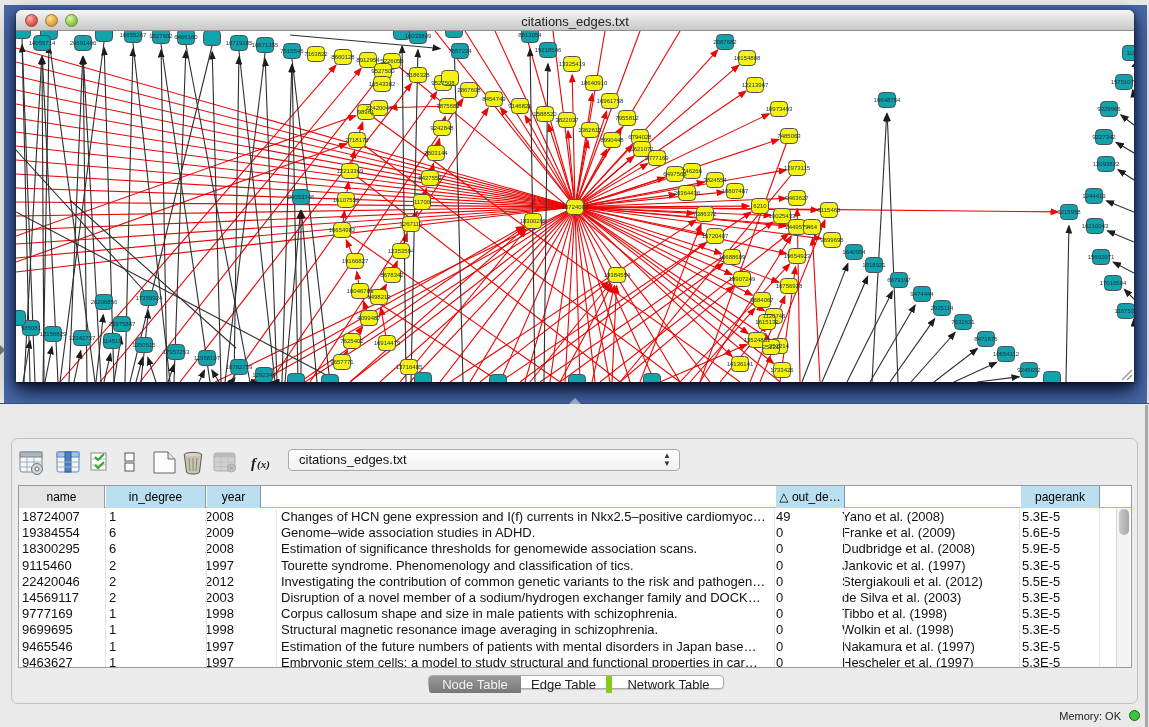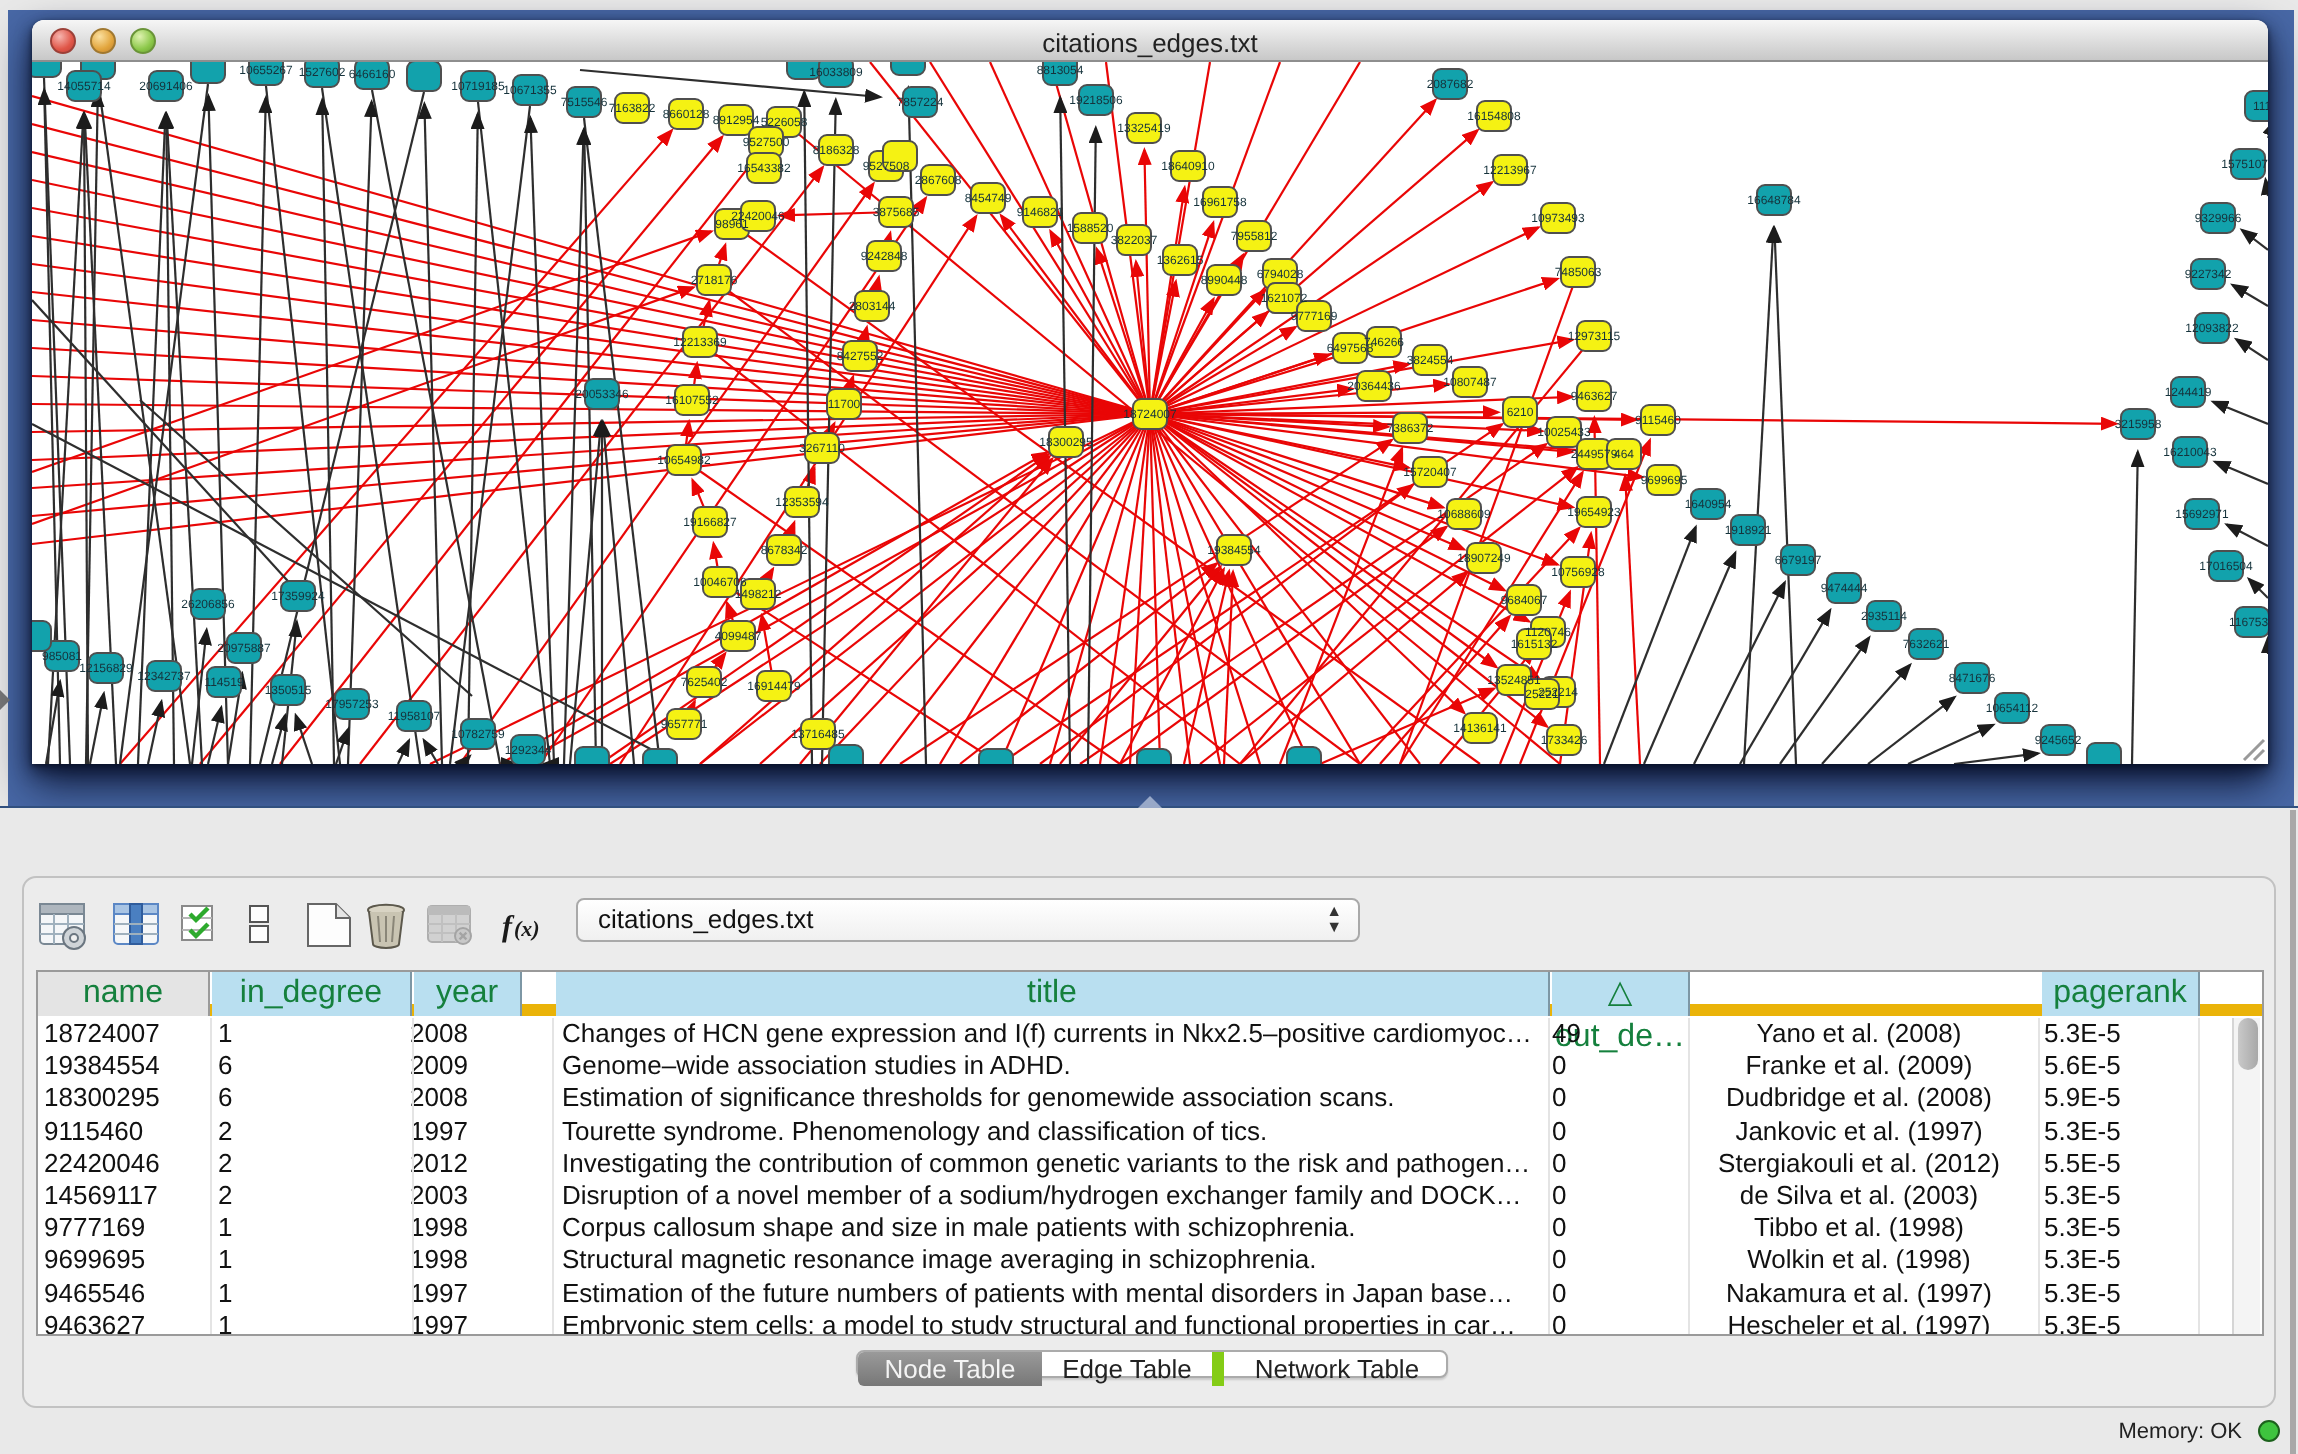--- a/index.html
+++ b/index.html
@@ -13,32 +13,32 @@
 .tl { position:absolute; top:4px; width:13px; height:13px; border-radius:50%; }
 #graphwrap { position:absolute; left:0; top:0; width:1118px; height:372px; overflow:hidden; }
 #tablepanel { position:absolute; left:0; top:403px; width:1149px; height:324px; background:#e9e9e9; border-top:1px solid #31507f; }
 #tp-head { position:absolute; left:0; top:1px; width:100%; height:29px; background:#e9e9e9; }
 #tp-head .t { position:absolute; left:14px; top:9px; font-size:12px; color:#333; }
 #container { position:absolute; left:11px; top:34px; width:1127px; height:266px; border:1px solid #c2c2c2; border-radius:7px; background:#ececec; }
 #toolbar { position:absolute; left:5px; top:8px; width:1110px; height:34px; }
 #combo { position:absolute; left:271px; top:2px; width:392px; height:22px; background:linear-gradient(#ffffff,#f0f0f0); border:1px solid #a9a9a9; border-radius:4px; font-size:13px; color:#111; line-height:20px; padding-left:10px; }
 #combo .arrows { position:absolute; right:8px; top:2px; font-size:8px; color:#333; line-height:8px; text-align:center; }
 #scrollpane { position:absolute; left:6px; top:46px; width:1114px; height:183px; background:#fff; border:1px solid #9a9a9a; overflow:hidden; }
-#thead { position:absolute; left:0; top:0; height:22px; width:1114px; border-bottom:6px solid #eab308; font-size:16px; color:#15803d; }
+#thead { position:absolute; left:0; top:0; height:22px; width:1114px; border-bottom:1px solid #eab308; font-size:12px; color:#000000; }
 #thead div { position:absolute; top:0; height:22px; line-height:22px; text-align:center; background:#b9dff0; border-right:1px solid #7d97a5; }
 #thead .h0 { background:#e4e4e4; border-right:1px solid #9a9a9a; }
 #tbody { position:absolute; left:0; top:23px; font-size:13px; color:#111; }
 .tr { position:relative; height:16.2px; line-height:16.2px; white-space:nowrap; }
 .tr div { position:absolute; top:0; overflow:hidden; }
 .c0 { left:3px;  width:82px; }
 .c1 { left:90px; width:95px; }
 .c2 { left:186px; width:70px; }
 .c3 { left:262px; width:490px; }
 .c4 { left:757px; width:60px; }
-.c5 { left:823px; width:175px; text-align:center; }
+.c5 { left:823px; width:175px; text-align:left; }
 .c6 { left:1003px; width:80px; }
 #vscroll { position:absolute; right:1px; top:23px; width:14px; height:159px; background:#f4f4f4; border-left:1px solid #d5d5d5; }
 #vthumb { position:absolute; left:1.5px; top:0px; width:10px; height:26px; background:linear-gradient(90deg,#c9c9c9,#a8a8a8); border-radius:5px; }
 #tabs { position:absolute; left:428px; top:271px; width:296px; height:14px; border:1px solid #ababab; border-radius:4px; background:#fff; font-size:13px; box-shadow:0 1px 1px rgba(0,0,0,.15); }
 #tabs div { position:absolute; top:0; height:17px; line-height:17px; text-align:center; color:#222; }
 #seg0 { left:0; width:92px; background:linear-gradient(#9a9a9a,#777); color:#f4f4f4 !important; border-radius:3px 0 0 3px; }
 #seg1 { left:92px; width:91px; border-right:6px solid #84cc16; }
 #seg2 { left:183px; width:113px; }
 #memory { position:absolute; right:28px; top:710px; font-size:11px; color:#222; }
 #memdot { position:absolute; right:9px; top:710px; width:11px; height:11px; border-radius:50%; background:#3ec43e; border:1px solid #1c611c; }
@@ -641,21 +641,20 @@
 <text x="234" y="21" font-family="Liberation Serif, serif" font-style="italic" font-weight="bold" font-size="15" fill="#1a1a1a">f</text>
 <text x="240" y="21" font-family="Liberation Serif, serif" font-style="italic" font-weight="bold" font-size="11" fill="#1a1a1a">(x)</text>
 </svg>
    <div id="combo">citations_edges.txt<div class="arrows">▲<br>▼</div></div>
   </div>
   <div id="scrollpane">
    <div id="thead">
     <div class="h0" style="left:0;width:86px">name</div>
     <div style="left:87px;width:100px">in_degree</div>
     <div style="left:188px;width:54px">year</div>
-    <div style="left:259px;width:497px">title</div>
     <div style="left:757px;width:69px">△ out_de…</div>
     <div style="left:1002px;width:79px">pagerank</div>
    </div>
    <div id="tbody">
 <div class="tr">
             <div class="c0">18724007</div>
             <div class="c1">1</div>
             <div class="c2">2008</div>
             <div class="c3">Changes of HCN gene expression and I(f) currents in Nkx2.5–positive cardiomyoc…</div>
             <div class="c4">49</div>

